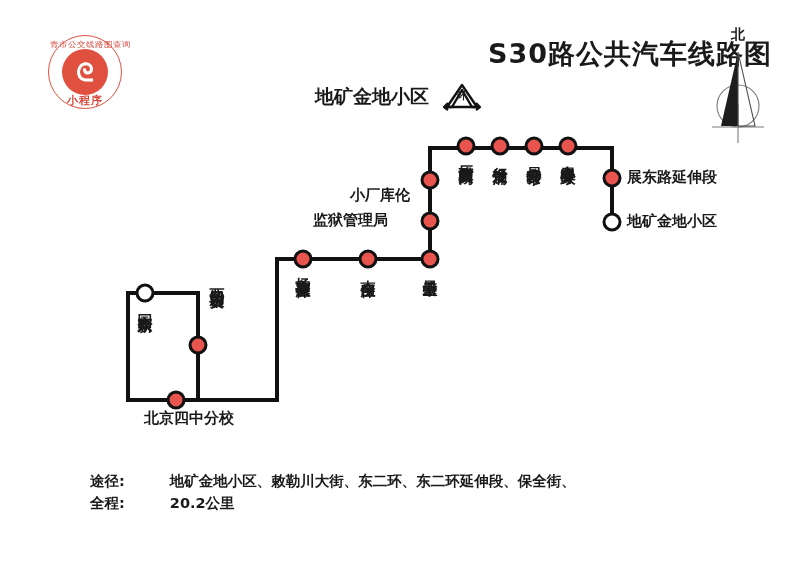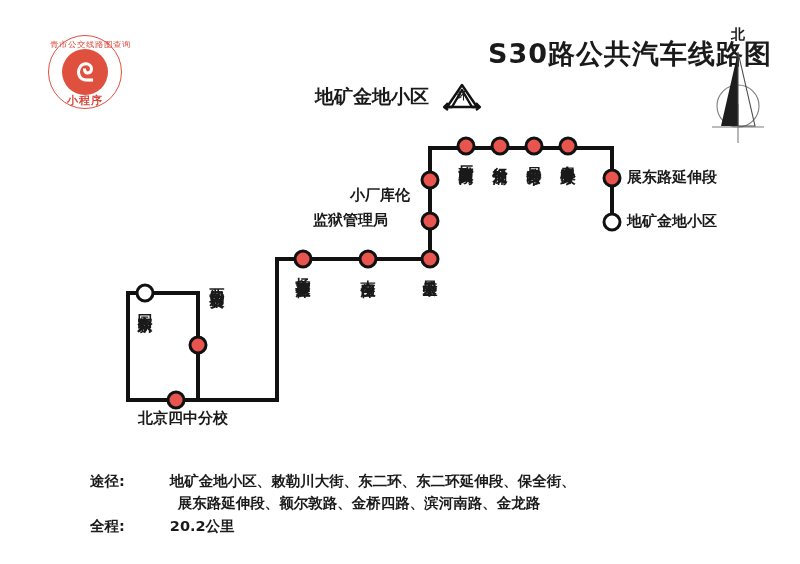--- a/index.html
+++ b/index.html
@@ -148,21 +148,21 @@
 
   <div class="line v" style="left:196px;top:291px;height:111px;"></div>
 
   <div class="stn terminal" style="left:145px;top:293px;"></div>
   <div class="lbl vert" style="left:137px;top:305px;">众新家园</div>
 
   <div class="stn" style="left:198px;top:345px;"></div>
   <div class="lbl vert" style="left:209px;top:281px;">农贸市场西门</div>
 
   <div class="stn" style="left:176px;top:400px;"></div>
-  <div class="lbl" style="left:138px;top:411px;">北京四中分校</div>
+  <div class="lbl" style="left:144px;top:411px;">北京四中分校</div>
 
   <div class="stn" style="left:303px;top:259px;"></div>
   <div class="lbl vert" style="left:295px;top:271px;">保全庄农贸市场</div>
 
   <div class="stn" style="left:368px;top:259px;"></div>
   <div class="lbl vert" style="left:360px;top:271px;">保全庄南</div>
 
   <div class="stn" style="left:430px;top:259px;"></div>
   <div class="lbl vert" style="left:422px;top:271px;">云中盛景</div>
 
@@ -189,22 +189,18 @@
 
   <div class="stn terminal" style="left:612px;top:222px;"></div>
   <div class="lbl" style="left:627px;top:214px;">地矿金地小区</div>
 
   <div class="footer">
     <div class="row">
       <span class="key">途径:</span>
       <span class="val" style="padding-left:8px;">地矿金地小区、敕勒川大街、东二环、东二环延伸段、保全街、</span>
     </div>
     <div class="row">
-      <span class="key" style="visibility:hidden;">途径:</span>
-      <span class="val" style="padding-left:16px;">展东路延伸段、额尔敦路、金桥四路、滨河南路、金龙路</span>
-    </div>
-    <div class="row">
       <span class="key">全程:</span>
       <span class="val" style="padding-left:8px;">20.2公里</span>
     </div>
   </div>
 
 </div>
 
 </body></html>

